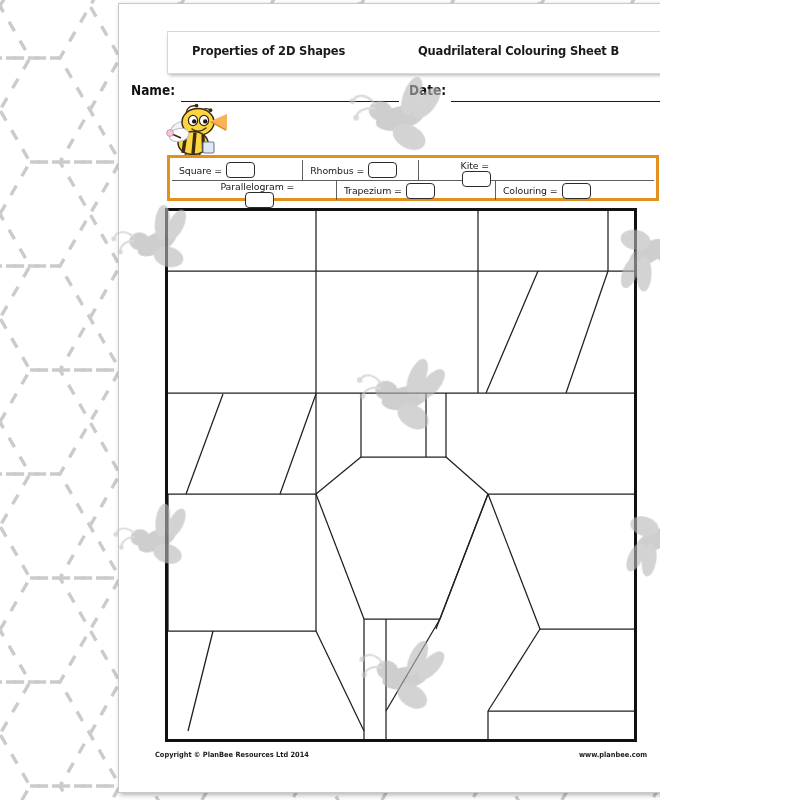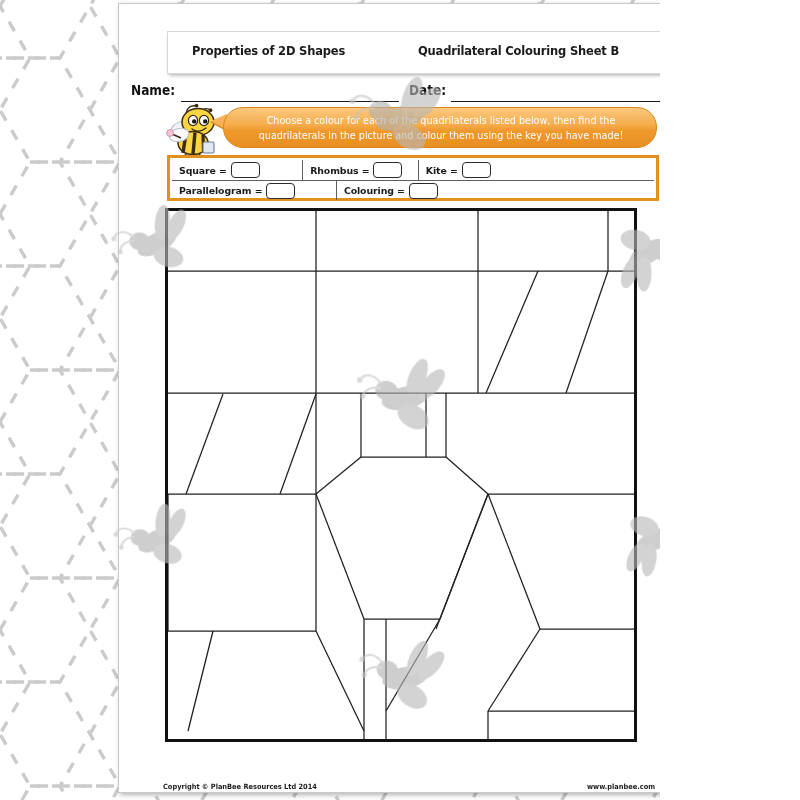--- a/index.html
+++ b/index.html
@@ -140,21 +140,20 @@
     box-sizing: border-box;
   }
   .key-row + .key-row { border-top: 1px solid #5f5f5f; }
   .key-cell {
     display: flex;
     align-items: center;
     justify-content: flex-start;
     padding-left: 7px;
     box-sizing: border-box;
     height: 100%;
-    font-weight: bold;
   }
   .key-cell + .key-cell { border-left: 1px solid #5f5f5f; }
   .key-label {
     font-family: "DejaVu Sans", sans-serif;
     font-size: 9.4px;
     color: #1a1a1a;
     white-space: nowrap;
     letter-spacing: -0.1px;
   }
   .key-swatch {
@@ -174,22 +173,22 @@
     border: 3px solid #111111;
     background: #ffffff;
     box-sizing: border-box;
     overflow: hidden;
   }
   .picture-frame svg { display: block; }
 
   
   .footer {
     position: absolute;
-    left: 44px; top: 746px;
-    width: 492px; height: 12px; margin-top: 32px;
+    left: 36px; top: 746px;
+    width: 492px; height: 12px;
   }
   .foot-text {
     position: absolute;
     top: 0;
     font-family: "DejaVu Sans", sans-serif;
     font-weight: bold;
     font-size: 7.2px;
     color: #1c1c1c;
     transform: scaleX(0.92);
     transform-origin: left center;
@@ -324,42 +323,43 @@
       <path d="M22 36 L13 32" stroke="#3a2b12" stroke-width="1.6" fill="none"></path>
       <circle cx="11" cy="31" r="3.4" fill="#f6c6d8" stroke="#c98fa8" stroke-width="0.9"></circle>
 
       <path d="M27 52 L24 57" stroke="#3a2b12" stroke-width="1.6"></path>
       <path d="M40 52 L45 57" stroke="#3a2b12" stroke-width="1.6"></path>
 
       <rect x="44" y="40" width="11" height="11" rx="1.4" fill="#dfe8f4" stroke="#6e7a8c" stroke-width="1.1"></rect>
     </svg>
 
     <div class="bubble-tail"></div>
-    <div class="bubble">
-      <div class="bubble-text">Choose a colour for each of the quadrilaterals listed below, then find the quadrilaterals in the picture and colour them using the key you have made!</div>
-    </div>
 
     <div class="keybox">
       <div class="key-row">
         <div class="key-cell" style="width:27%;">
           <span class="key-label">Square =</span>
           <span class="key-swatch"></span>
         </div>
         <div class="key-cell" style="width:24%;">
           <span class="key-label">Rhombus =</span>
           <span class="key-swatch"></span>
         </div>
-        <div class="key-cell" style="width:22%;">
+        <div class="key-cell" style="width:22%;flex-direction:column;">
           <span class="key-label">Kite =</span>
           <span class="key-swatch"></span>
         </div>
       </div>
       <div class="key-row">
-        <div class="key-cell" style="width:34%;">
+        <div class="key-cell" style="width:34%;flex-direction:column;">
           <span class="key-label">Parallelogram =</span>
+          <span class="key-swatch"></span>
+        </div>
+        <div class="key-cell" style="width:33%;">
+          <span class="key-label">Trapezium =</span>
           <span class="key-swatch"></span>
         </div>
         <div class="key-cell" style="width:33%;">
           <span class="key-label">Colouring =</span>
           <span class="key-swatch"></span>
         </div>
       </div>
     </div>
 
     <div class="picture-frame">

